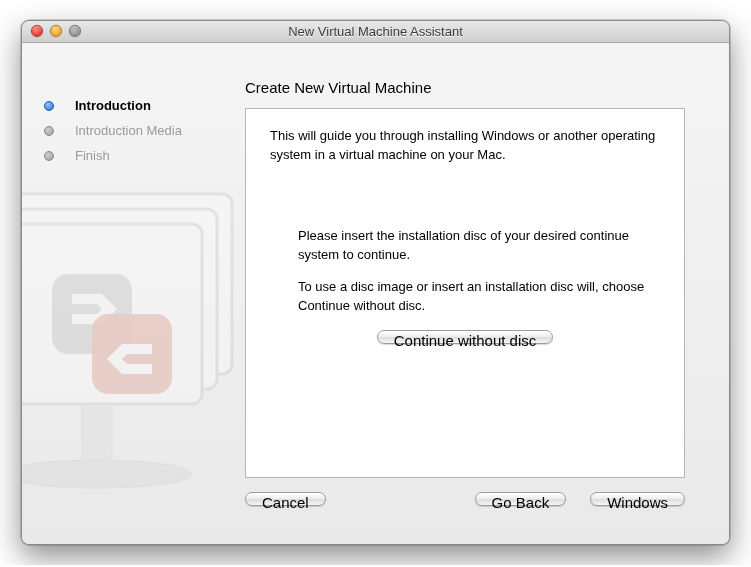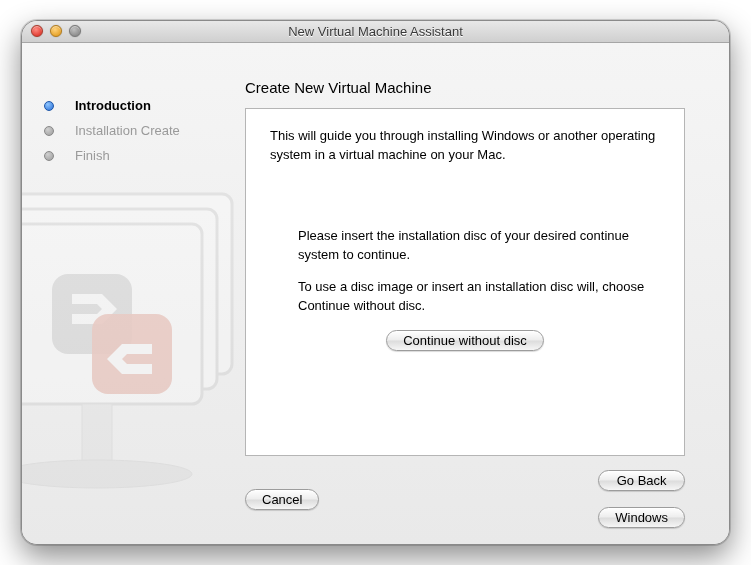--- a/index.html
+++ b/index.html
@@ -8,21 +8,21 @@
     padding: 20px;
     background: #fff;
     font-family: "Lucida Grande", "Helvetica Neue", Arial, sans-serif;
   }
   .window {
     width: 709px;
     height: 525px;
     margin: 0 auto;
     background: #ededed;
     border: 1px solid #8a8a8a;
-    border-radius: 16px;
+    border-radius: 8px;
     box-shadow: 0 12px 30px rgba(0,0,0,.45), 0 0 0 1px rgba(0,0,0,.15);
     position: relative;
     overflow: hidden;
   }
   .titlebar {
     height: 22px;
     background: linear-gradient(#e8e8e8, #cfcfcf);
     border-bottom: 1px solid #a6a6a6;
     display: flex;
     align-items: center;
@@ -111,41 +111,41 @@
     padding: 18px 24px;
     font-size: 13px;
     line-height: 1.45;
     color: #000;
   }
   .panel p { margin: 0 0 14px 0; }
   .panel .spacer { height: 48px; }
   .panel .inset { padding-left: 28px; }
   .aqua-btn {
     display: inline-block;
-    font-size: 13px;
+    font-size: 15px;
     color: #000;
     background: linear-gradient(#ffffff, #ededed 48%, #dcdcdc 52%, #f6f6f6);
     border: 1px solid #9c9c9c;
     border-radius: 11px;
     padding: 2px 16px;
-    height: 21px;
+    height: 14px;
     line-height: 16px;
     box-shadow: inset 0 1px 0 rgba(255,255,255,.9), 0 1px 1px rgba(0,0,0,.15);
     cursor: default;
     font-family: inherit;
   }
   .inline-btn-wrap { text-align: center; padding-left: 0; margin-top: 10px; }
   .footer {
     display: flex;
     justify-content: space-between;
     align-items: center;
     margin: 14px 0 0 18px;
     width: 440px;
   }
-  .footer-right { display: flex; gap: 16px; flex-direction: column; }
+  .footer-right { display: flex; gap: 24px; }
 </style>
 </head>
 <body>
 
 <div class="window">
 
   <div class="titlebar">
     <div class="traffic-lights">
       <div class="traffic-light tl-close"></div>
       <div class="traffic-light tl-min"></div>
@@ -170,21 +170,21 @@
       </g>
     </svg>
 
     <div class="sidebar">
       <div class="step active">
         <span class="bullet"></span>
         <span>Introduction</span>
       </div>
       <div class="step">
         <span class="bullet"></span>
-        <span>Installation Create</span>
+        <span>Introduction Media</span>
       </div>
       <div class="step">
         <span class="bullet"></span>
         <span>Finish</span>
       </div>
     </div>
 
     <div class="main">
       <div class="heading">Create New Virtual Machine</div>
 

